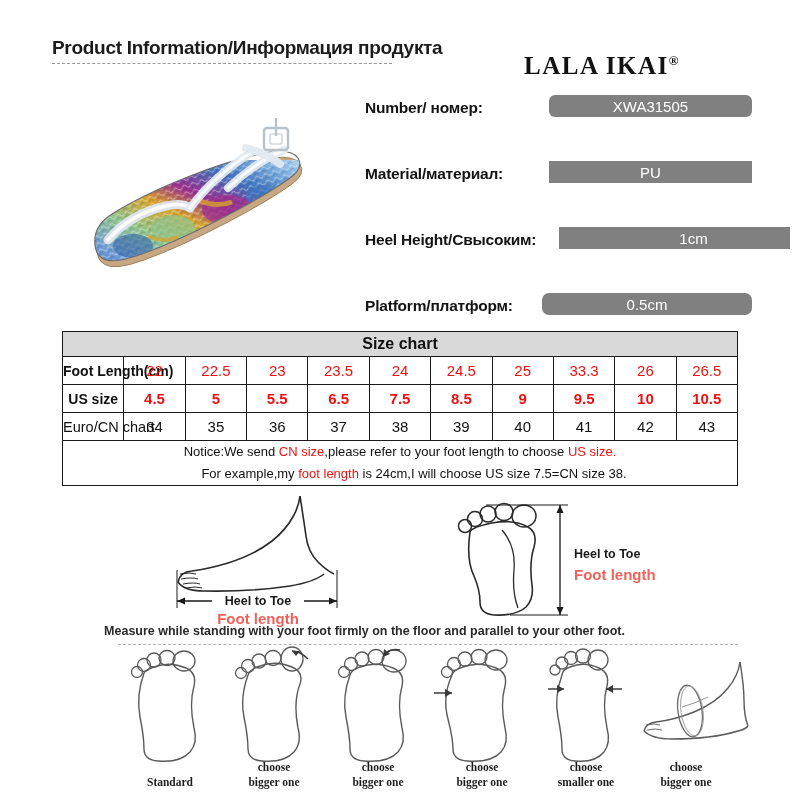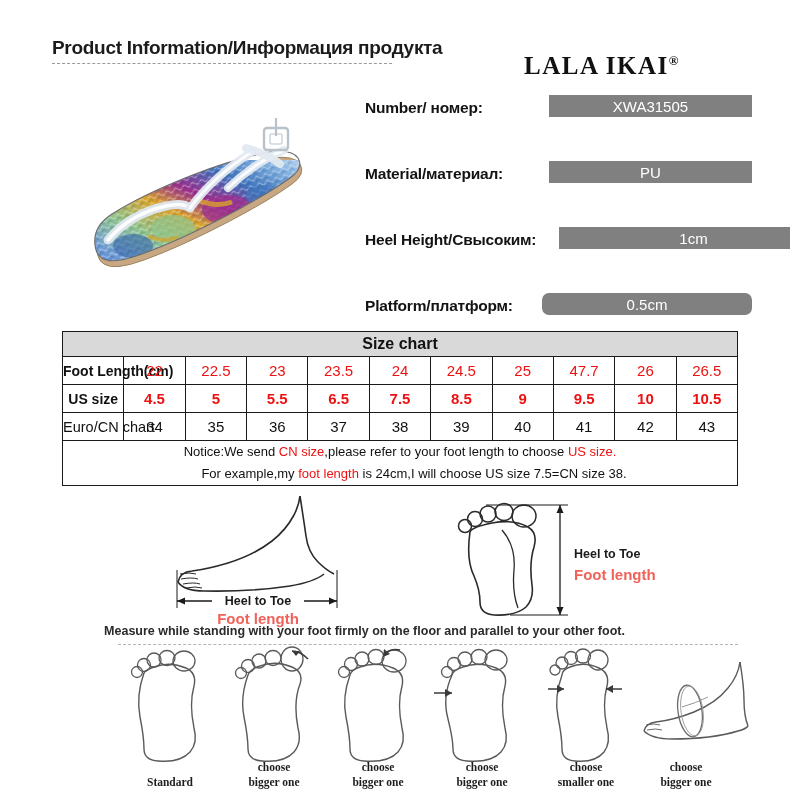--- a/index.html
+++ b/index.html
@@ -91,21 +91,21 @@
     top: 0;
     height: 22px;
     background: #808080;
     color: #ffffff;
     font-size: 15px;
     display: flex;
     align-items: center;
     justify-content: center;
     white-space: nowrap;
   }
-  .sv-0 { left: 184px; width: 203px; }
+  .sv-0 { left: 184px; width: 203px; border-radius: 6px; }
   .sv-1 { left: 184px; width: 203px; }
   .sv-2 { left: 194px; width: 193px; padding-left: 38px; }
   .sv-3 { left: 177px; width: 210px; border-radius: 7px; }
 
   
   .chart {
     position: absolute;
     left: 62px;
     top: 331px;
     width: 676px;
@@ -289,21 +289,21 @@
   </tr>
   <tr>
     <td class="rowlabel">Foot Length(cm)</td>
     <td class="red thin">22</td>
     <td class="red thin">22.5</td>
     <td class="red thin">23</td>
     <td class="red thin">23.5</td>
     <td class="red thin">24</td>
     <td class="red thin">24.5</td>
     <td class="red thin">25</td>
-    <td class="red thin">47.7</td>
+    <td class="red thin">33.3</td>
     <td class="red thin">26</td>
     <td class="red thin">26.5</td>
   </tr>
   <tr>
     <td class="rowlabel">US size</td>
     <td class="red">4.5</td>
     <td class="red">5</td>
     <td class="red">5.5</td>
     <td class="red">6.5</td>
     <td class="red">7.5</td>

